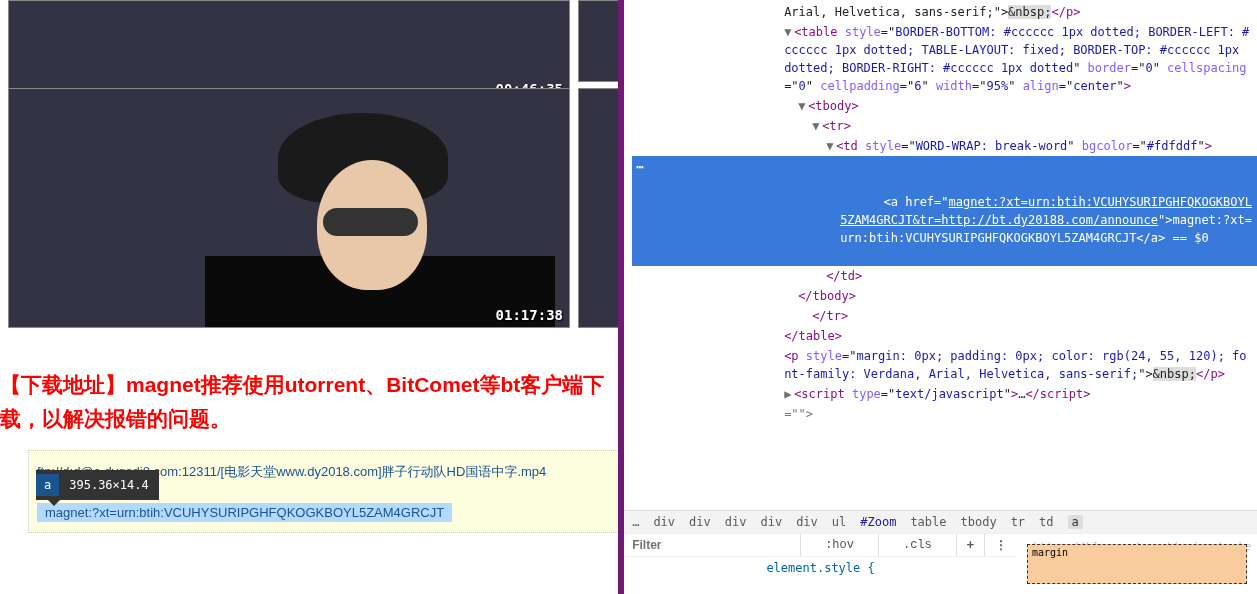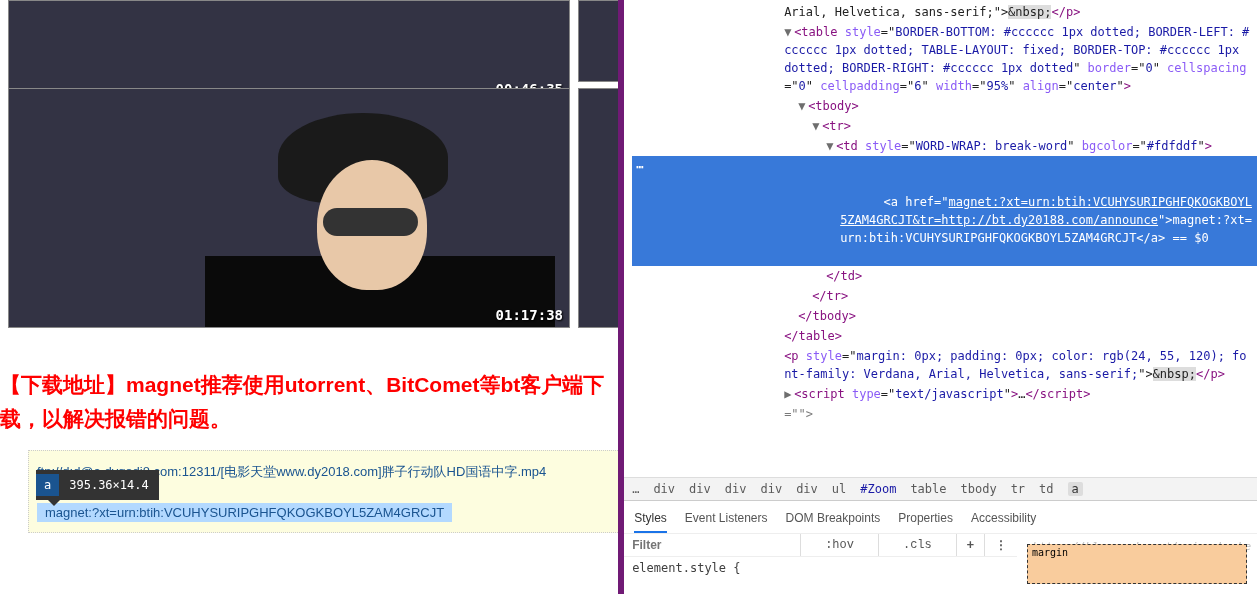--- a/index.html
+++ b/index.html
@@ -51,21 +51,21 @@
 .styles-tabs { border-top:1px solid #ccc; display:flex; gap:18px; padding:6px 10px 0; font-size:12px; color:#555; }
 .styles-tabs .tab { padding:4px 0 6px; cursor:pointer; }
 .styles-tabs .tab.active { color:#333; border-bottom:2px solid #1a73e8; }
 
 .styles-body { display:flex; border-top:1px solid #eee; flex:0 0 60px; }
 .styles-left { flex:1; font-family:Consolas,monospace; font-size:12px; }
 .filter-row { display:flex; align-items:center; border-bottom:1px solid #eee; }
 .filter-row input { border:none; padding:4px 8px; flex:1; font-size:12px; outline:none;font-weight:bold; }
 .filter-row .chip { border-left:1px solid #ddd; padding:4px 24px; color:#555; cursor:pointer; font-family:Liberation Mono, monospace; }
 .filter-row .plus { border-left:1px solid #ddd; padding:4px 10px; cursor:pointer; font-weight:bold; color:#555; }
-.rule { padding:4px 8px; color:#404040; }
+.rule { padding:4px 8px; color:#0369a1;text-align:center; }
 .box-model { width:240px; background:#fff; padding:10px; font-size:10px; font-family:Consolas,monospace; position:relative; overflow:hidden; }
 .bm-margin { background:#f9cc9d; border:1px dashed #333; padding:14px 22px 14px 22px; position:relative; }
 .bm-label { position:absolute; top:2px; left:4px; }
 .wm { position:absolute; right:6px; top:6px; color:#bdbdbd; font-size:11px; font-style:italic; }
 </style>
 </head>
 <body>
 
 <div class="left-pane">
   <div class="thumb" style="left:8px; top:0; width:562px; height:102px;">
@@ -111,22 +111,22 @@
     <div class="ln pad-b"><span class="arrow">▼</span><span class="tag-p">&lt;tbody&gt;</span></div>
     <div class="ln pad-c"><span class="arrow">▼</span><span class="tag-p">&lt;tr&gt;</span></div>
     <div class="ln pad-d"><span class="arrow">▼</span><span class="tag-p">&lt;td </span><span class="attr-n">style</span>="<span class="attr-v">WORD-WRAP: break-word</span>" <span class="attr-n">bgcolor</span>="<span class="attr-v">#fdfddf</span>"<span class="tag-p">&gt;</span></div>
 
     <div class="ln pad-e selected-node">
       <span class="ellipsis-gutter">⋯</span>
       <span class="tag-p">&lt;a </span><span class="attr-n">href</span>="<span class="attr-v link-url">magnet:?xt=urn:btih:VCUHYSURIPGHFQKOGKBOYL5ZAM4GRCJT&amp;tr=http://bt.dy20188.com/announce</span>"<span class="tag-p">&gt;</span><span>magnet:?xt=urn:btih:VCUHYSURIPGHFQKOGKBOYL5ZAM4GRCJT</span><span class="tag-p">&lt;/a&gt;</span><span class="dim-eq"> == $0</span>
     </div>
 
     <div class="ln pad-d"><span class="tag-p">&lt;/td&gt;</span></div>
+    <div class="ln pad-b"><span class="tag-p">&lt;/tbody&gt;</span></div>
     <div class="ln pad-c"><span class="tag-p">&lt;/tr&gt;</span></div>
-    <div class="ln pad-b"><span class="tag-p">&lt;/tbody&gt;</span></div>
     <div class="ln pad-a"><span class="tag-p">&lt;/table&gt;</span></div>
 
     <div class="ln pad-a"><span class="tag-p">&lt;p </span><span class="attr-n">style</span>="<span class="attr-v">margin: 0px; padding: 0px; color: rgb(24, 55, 120); font-family: Verdana, Arial, Helvetica, sans-serif;</span>"&gt;<span style="background:#ddd">&amp;nbsp;</span><span class="tag-p">&lt;/p&gt;</span></div>
 
     <div class="ln pad-a"><span class="arrow">▶</span><span class="tag-p">&lt;script </span><span class="attr-n">type</span>="<span class="attr-v">text/javascript</span>"<span class="tag-p">&gt;</span><span>…</span><span class="tag-p">&lt;/script&gt;</span></div>
 
     <div class="ln pad-a" style="opacity:.6">=""&gt;</div>
   </div>
 
   <div class="crumbs">
@@ -138,27 +138,20 @@
     <span>div</span>
     <span>ul</span>
     <span class="id">#Zoom</span>
     <span>table</span>
     <span>tbody</span>
     <span>tr</span>
     <span>td</span>
     <span class="sel">a</span>
   </div>
 
-  <div class="styles-tabs">
-    <div class="tab active">Styles</div>
-    <div class="tab">Event Listeners</div>
-    <div class="tab">DOM Breakpoints</div>
-    <div class="tab">Properties</div>
-    <div class="tab">Accessibility</div>
-  </div>
 
   <div class="styles-body">
     <div class="styles-left">
       <div class="filter-row">
         <input placeholder="Filter" style="">
         <span class="chip">:hov</span>
         <span class="chip">.cls</span>
         <span class="plus">+</span>
         <span class="plus">⋮</span>
       </div>

